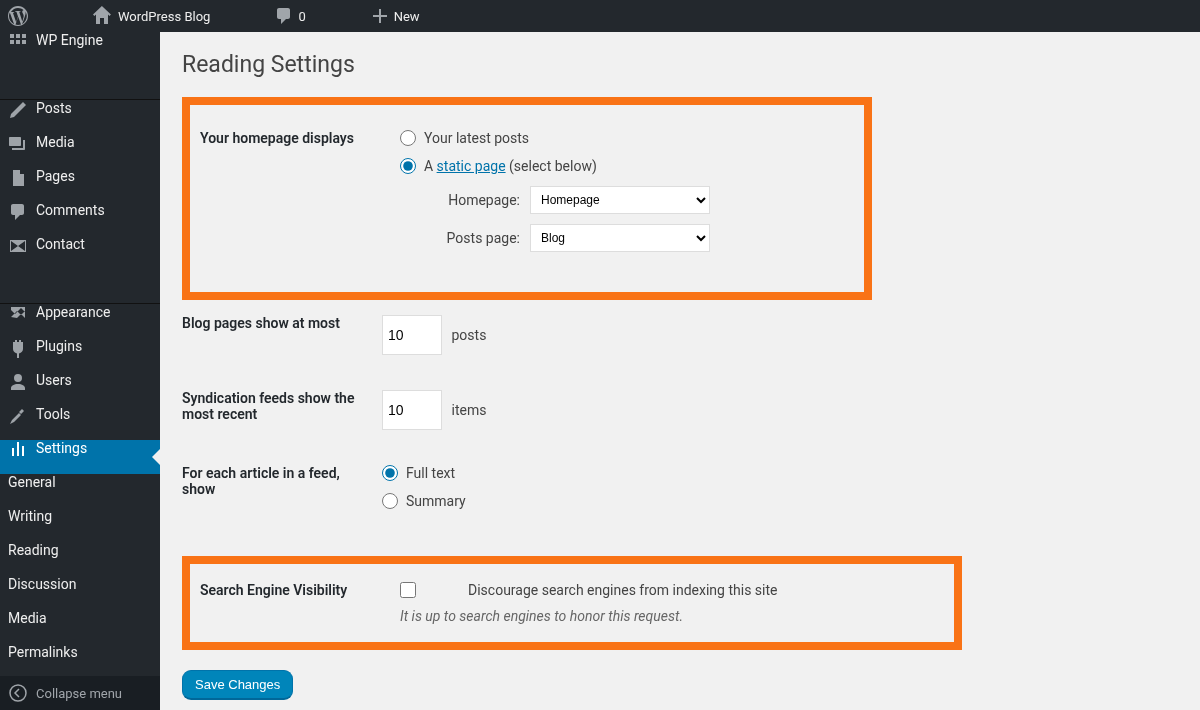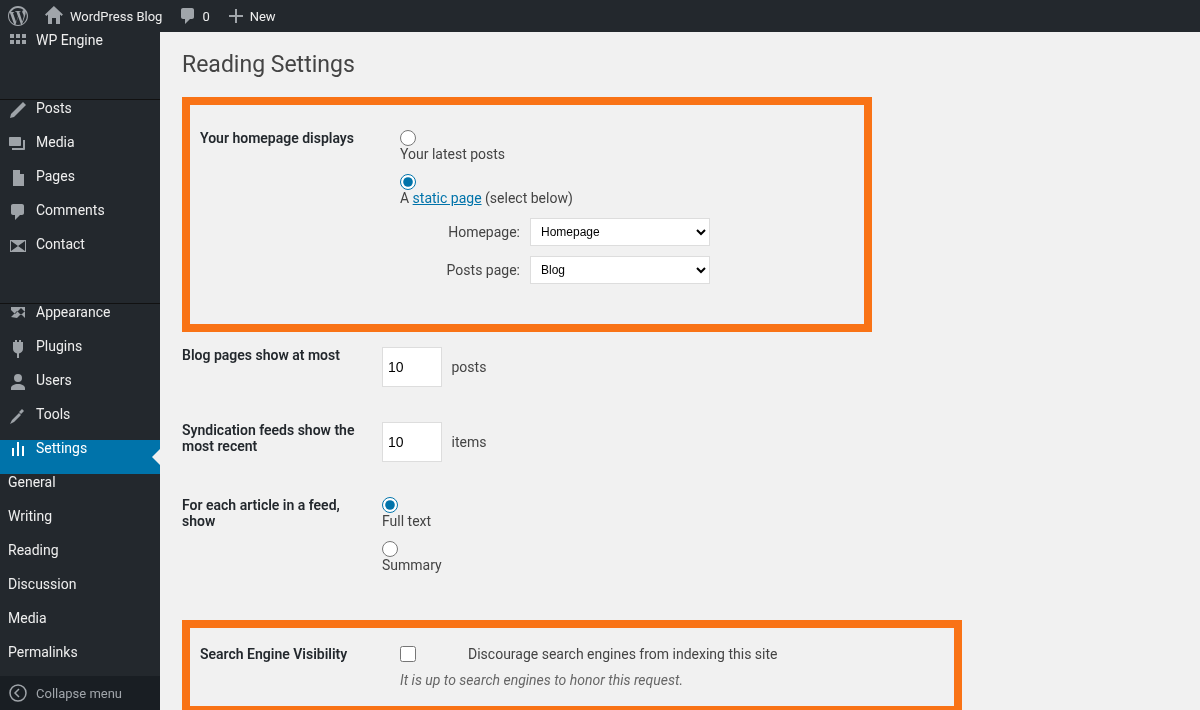--- a/index.html
+++ b/index.html
@@ -1,38 +1,38 @@
 <!DOCTYPE html>
 <html><head>
 <meta charset="utf-8">
 <style>
 * { margin: 0; padding: 0; box-sizing: border-box; }
 body { font-family: -apple-system, BlinkMacSystemFont, "Segoe UI", Roboto, sans-serif; font-size: 13px; color: #444; background: #f1f1f1; }
-#wpadminbar { position: fixed; top: 0; left: 0; right: 0; height: 32px; background: #23282d; color: #eee; display: flex; align-items: center; z-index: 100; }
+#wpadminbar { position: fixed; top: 0; left: 0; right: 0; height: 32px; background: #23282d; color: #eee; display: flex; align-items: center; z-index: 100; gap: 48px; }
 #wpadminbar .bar-item { display: flex; align-items: center; padding: 0 8px; color: #eee; font-size: 13px; height: 32px; cursor: pointer; }
 #wpadminbar svg { width: 20px; height: 20px; fill: #a0a5aa; }
 #wpadminbar .comment-count { margin-left: 4px; }
 #adminmenuwrap { position: fixed; top: 32px; left: 0; bottom: 0; width: 160px; background: #23282d; }
 #adminmenu { list-style: none; }
 #adminmenu li { display: flex; padding: 0 8px; min-height: 34px; color: #eee; font-size: 14px; cursor: pointer; position: relative; }
 #adminmenu li.current { background: #0073aa; color: #fff; }
 #adminmenu li.current::after { content: ""; position: absolute; right: 0; top: 50%; margin-top: -8px; border: 8px solid transparent; border-right-color: #f1f1f1; }
 #adminmenu li .menu-icon { width: 20px; height: 20px; margin-right: 8px; display: inline-flex; align-items: center; justify-content: center; fill: rgba(240,245,250,0.6); }
 #adminmenu li.current .menu-icon { fill: #fff; }
 #adminmenu li.separator { height: 5px; padding: 0; border-bottom: 1px solid #111; margin: 0; }
 #collapse { position: absolute; bottom: 0; left: 0; right: 0; background: #191e23; height: 34px; display: flex; align-items: center; padding: 0 8px; color: #a0a5aa; font-size: 13px; cursor: pointer; }
 #collapse .menu-icon { width: 20px; height: 20px; margin-right: 8px; fill: #a0a5aa; }
 #wpbody { margin-left: 160px; padding-top: 32px; }
 .wrap { margin: 10px 20px 0 2px; padding: 0 20px; }
 h1 { font-size: 23px; font-weight: 400; margin: 0; padding: 9px 0 4px; }
 .form-row { display: flex; align-items: flex-start; padding: 15px 10px 20px 0; }
 .form-row .th { width: 200px; flex-shrink: 0; font-weight: 600; font-size: 14px; color: #23282d; padding-right: 10px; }
 .form-row .td { flex: 1; font-size: 14px; color: #444; }
 .highlight-box { border: 8px solid #f97316; padding: 10px; margin-top: 15px; max-width: 690px; }
-.radio-row { display: flex; align-items: flex-start; margin-bottom: 12px; flex-direction: column; }
+.radio-row { display: flex; align-items: center; margin-bottom: 12px; }
 .radio-row input[type=radio] { width: 16px; height: 16px; margin-right: 8px; accent-color: #0073aa; }
 .select-row { display: flex; align-items: center; margin: 10px 0 10px 20px; }
 .select-row label { width: 100px; text-align: right; margin-right: 10px; }
 .select-row select { width: 180px; height: 28px; border: 1px solid #ddd; background: #fff; font-size: 12px; padding: 2px 6px; }
 .number-input { width: 60px; height: 40px; border: 1px solid #ddd; padding: 3px 5px; font-size: 14px; }
 .checkbox-row { display: flex; align-items: center; gap: 44px; }
 .checkbox-row input[type=checkbox] { width: 16px; height: 16px; margin-right: 8px; }
 .description { color: #666; font-style: italic; margin-top: 10px; font-size: 14px; }
 a { color: #0073aa; text-decoration: underline; }
 .button-primary { background: #0085ba; border: 1px solid #0073aa; border-bottom: 2px solid #006799; color: #fff; font-size: 13px; padding: 6px 12px; border-radius: 9px; cursor: pointer; margin: 20px 0; }

